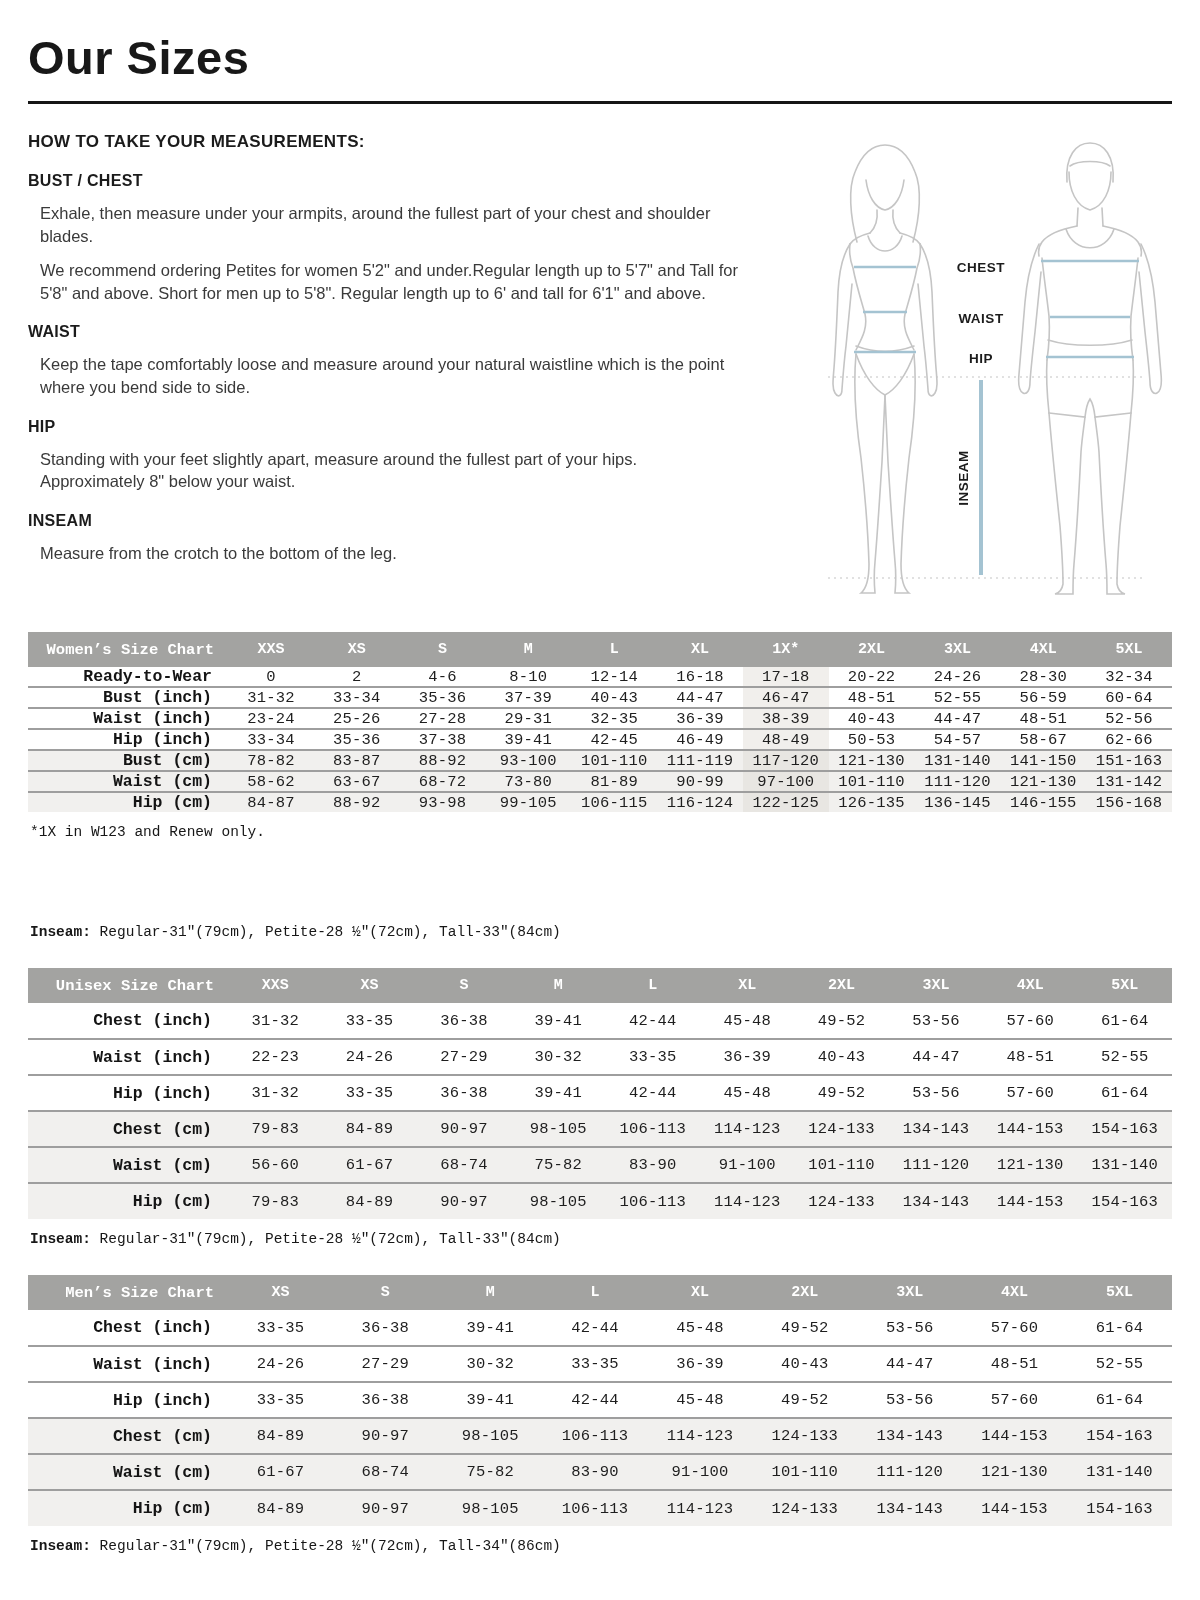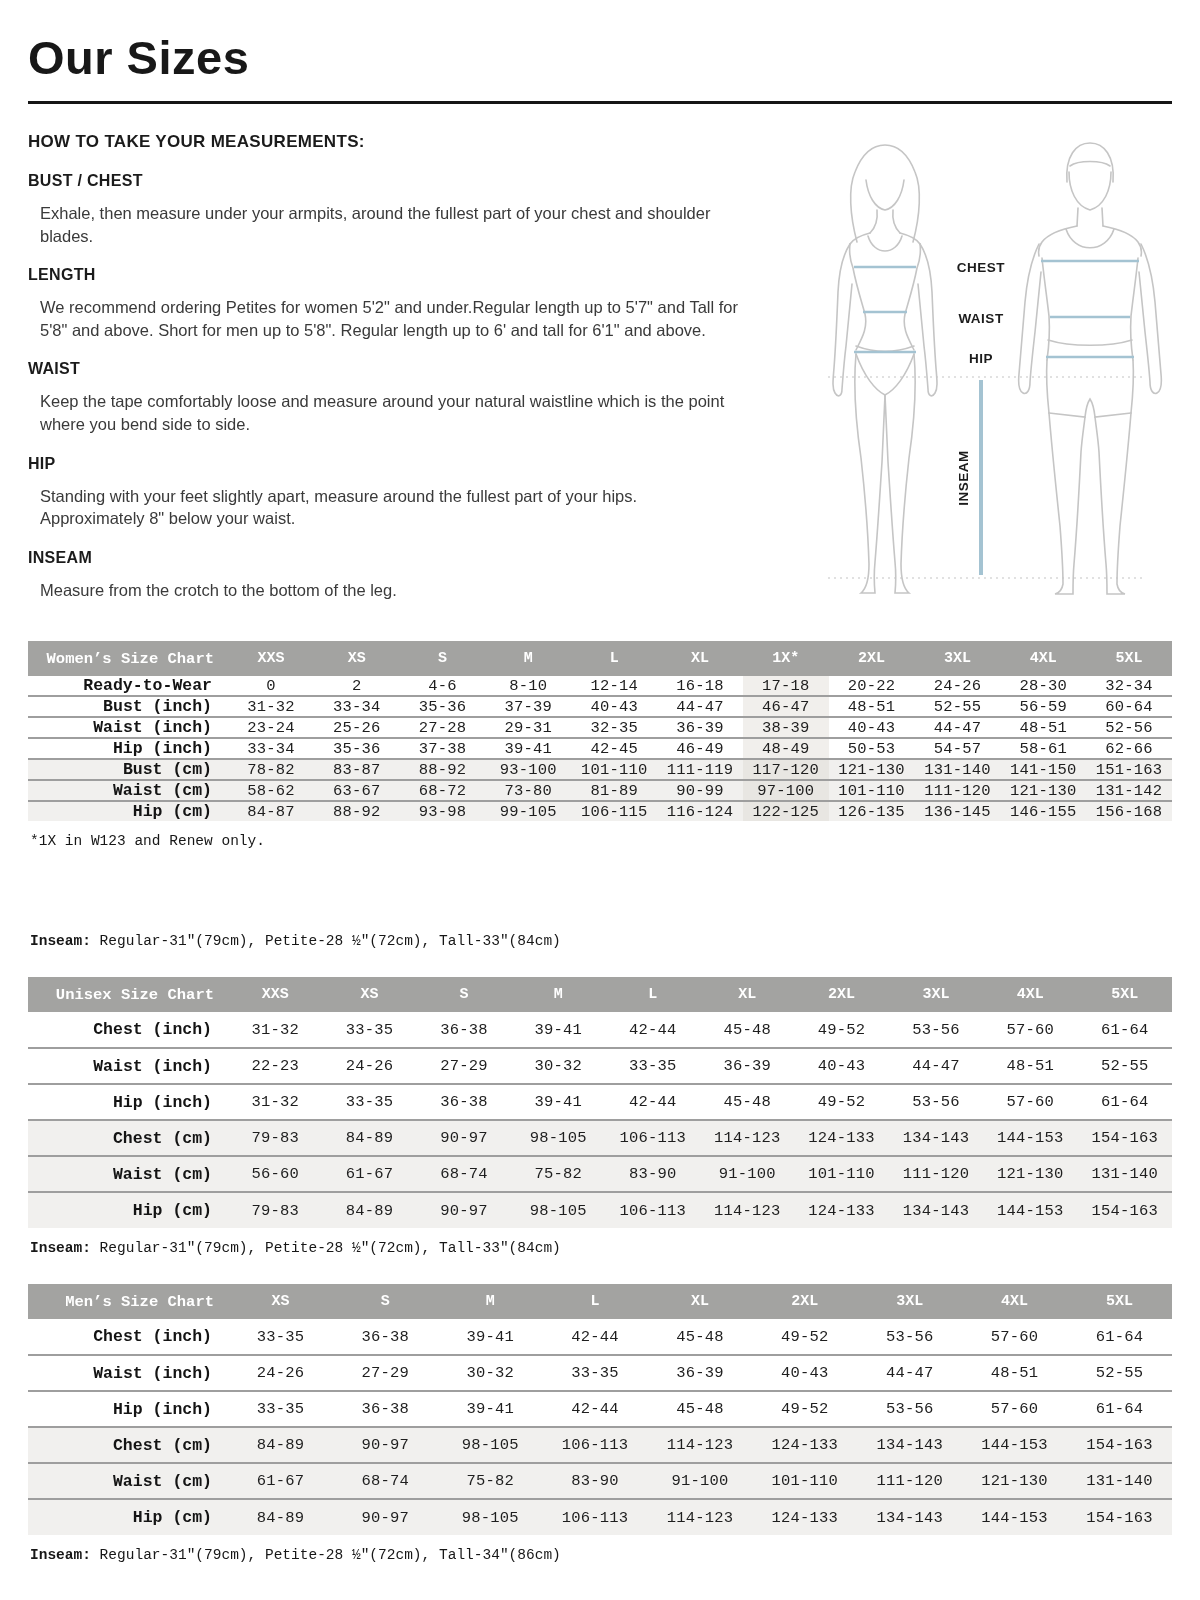--- a/index.html
+++ b/index.html
@@ -39,21 +39,20 @@
   <h1>Our Sizes</h1>
   <hr class="title-rule">
 
   <div class="content-row">
     <div class="howto">
       <h2>HOW TO TAKE YOUR MEASUREMENTS:</h2>
 
       <h3>BUST / CHEST</h3>
       <p>Exhale, then measure under your armpits, around the fullest part of your chest and shoulder blades.</p>
 
-      <h3>LENGTH</h3>
       <p>We recommend ordering Petites for women 5'2" and under.Regular length up to 5'7" and Tall for 5'8" and above. Short for men up to 5'8". Regular length up to 6' and tall for 6'1" and above.</p>
 
       <h3>WAIST</h3>
       <p>Keep the tape comfortably loose and measure around your natural waistline which is the point where you bend side to side.</p>
 
       <h3>HIP</h3>
       <p>Standing with your feet slightly apart, measure around the fullest part of your hips. Approximately 8" below your waist.</p>
 
       <h3>INSEAM</h3>
       <p>Measure from the crotch to the bottom of the leg.</p>
@@ -203,21 +202,21 @@
               <th>Hip (inch)</th>
               <td>33-34</td>
               <td>35-36</td>
               <td>37-38</td>
               <td>39-41</td>
               <td>42-45</td>
               <td>46-49</td>
               <td class="hl">48-49</td>
               <td>50-53</td>
               <td>54-57</td>
-              <td>58-61</td>
+              <td>58-67</td>
               <td>62-66</td>
             </tr>
             <tr class="shaded">
               <th>Bust (cm)</th>
               <td>78-82</td>
               <td>83-87</td>
               <td>88-92</td>
               <td>93-100</td>
               <td>101-110</td>
               <td>111-119</td>

